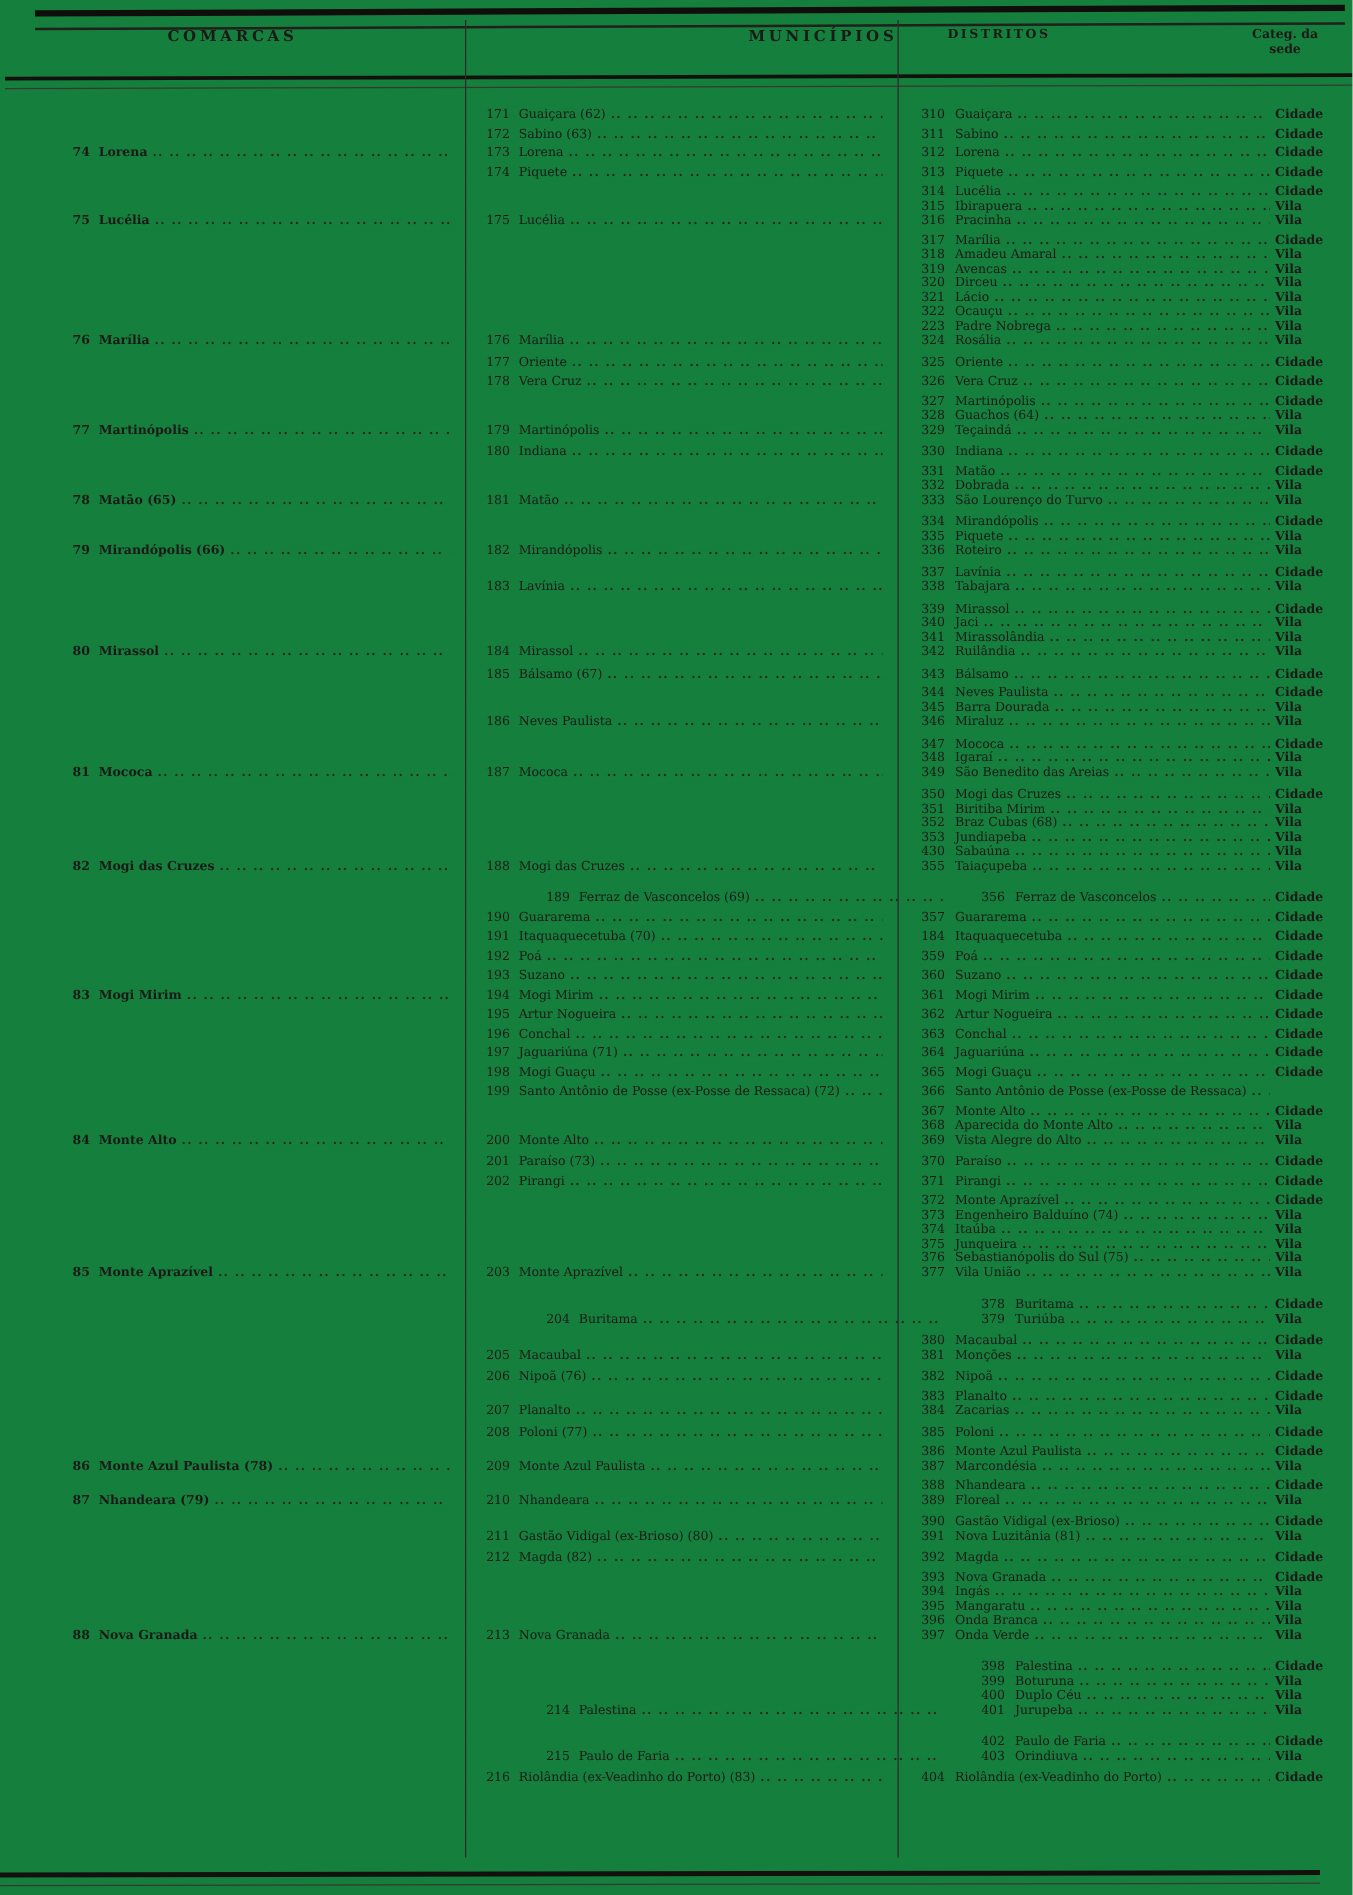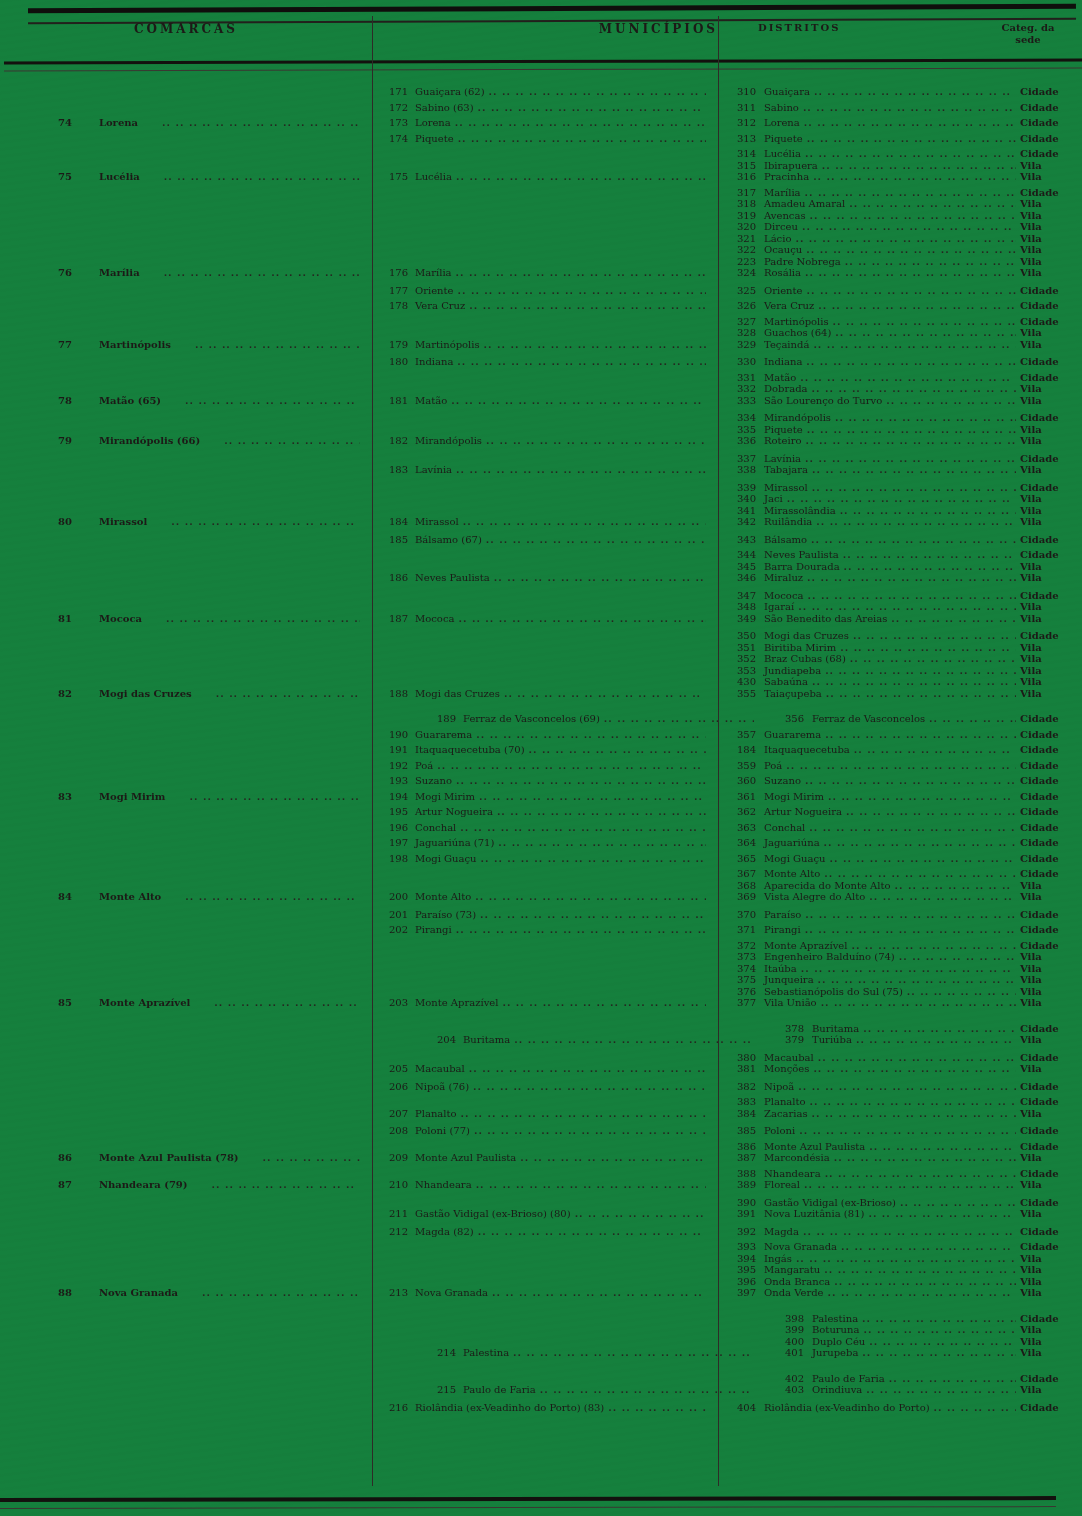--- a/index.html
+++ b/index.html
@@ -38,21 +38,21 @@
   .h-distritos{padding-left:40px;font-size:10px;letter-spacing:2px;font-weight:bold;}
   .h-categ{margin-left:auto;width:92px;text-align:center;font-size:10px;font-weight:bold;line-height:12px;padding-right:8px;}
   .tbody{position:relative;padding-top:16px;}
   .vline{position:absolute;width:1px;background:#2e2b27;top:-54px;height:1470px;z-index:2;}
   .v1{left:372px;}
   .v2{left:718px;}
   .block{display:flex;align-items:flex-end;margin-bottom:4px;}
   .block.gap1{margin-top:6px;}
   .block.gap2{margin-top:14px;padding-left:48px;}
   .cell{box-sizing:border-box;font-size:10px;line-height:11.5px;}
-  .col-comarca{width:372px;padding-left:58px;padding-right:8px;display:flex;min-width:0;gap:20px;}
+  .col-comarca{width:372px;padding-left:58px;padding-right:8px;display:flex;min-width:0;}
   .col-municipio{width:346px;padding-left:10px;padding-right:8px;display:flex;min-width:0;}
   .col-distritos{flex:1;padding-left:10px;min-width:0;}
   .cnum{font-weight:bold;margin-right:7px;white-space:nowrap;}
   .cname{font-weight:bold;white-space:nowrap;}
   .mnum{width:26px;text-align:right;margin-right:7px;white-space:nowrap;}
   .mname{white-space:nowrap;}
   .dline{display:flex;min-width:0;}
   .dnum{width:28px;text-align:right;margin-right:8px;white-space:nowrap;}
   .dname{white-space:nowrap;}
   .leader{flex:1;min-width:4px;overflow:hidden;white-space:nowrap;margin:0 4px;color:#26231f;}
@@ -736,20 +736,36 @@
         <div class="cell col-distritos">
           <div class="dline">
             <span class="dnum">365</span>
             <span class="dname">Mogi Guaçu</span>
             <span class="leader"></span>
             <span class="categ">Cidade</span>
           </div>
         </div>
       </div>
       <div class="block">
+        <div class="cell col-comarca"></div>
+        <div class="cell col-municipio">
+          <span class="mnum">199</span>
+          <span class="mname">Santo Antônio de Posse (ex-Posse de Ressaca) (72)</span>
+          <span class="leader"></span>
+        </div>
+        <div class="cell col-distritos">
+          <div class="dline">
+            <span class="dnum">366</span>
+            <span class="dname">Santo Antônio de Posse (ex-Posse de Ressaca)</span>
+            <span class="leader"></span>
+            <span class="categ"></span>
+          </div>
+        </div>
+      </div>
+      <div class="block">
         <div class="cell col-comarca">
           <span class="cnum">84</span>
           <span class="cname">Monte Alto</span>
           <span class="leader"></span>
         </div>
         <div class="cell col-municipio">
           <span class="mnum">200</span>
           <span class="mname">Monte Alto</span>
           <span class="leader"></span>
         </div>

